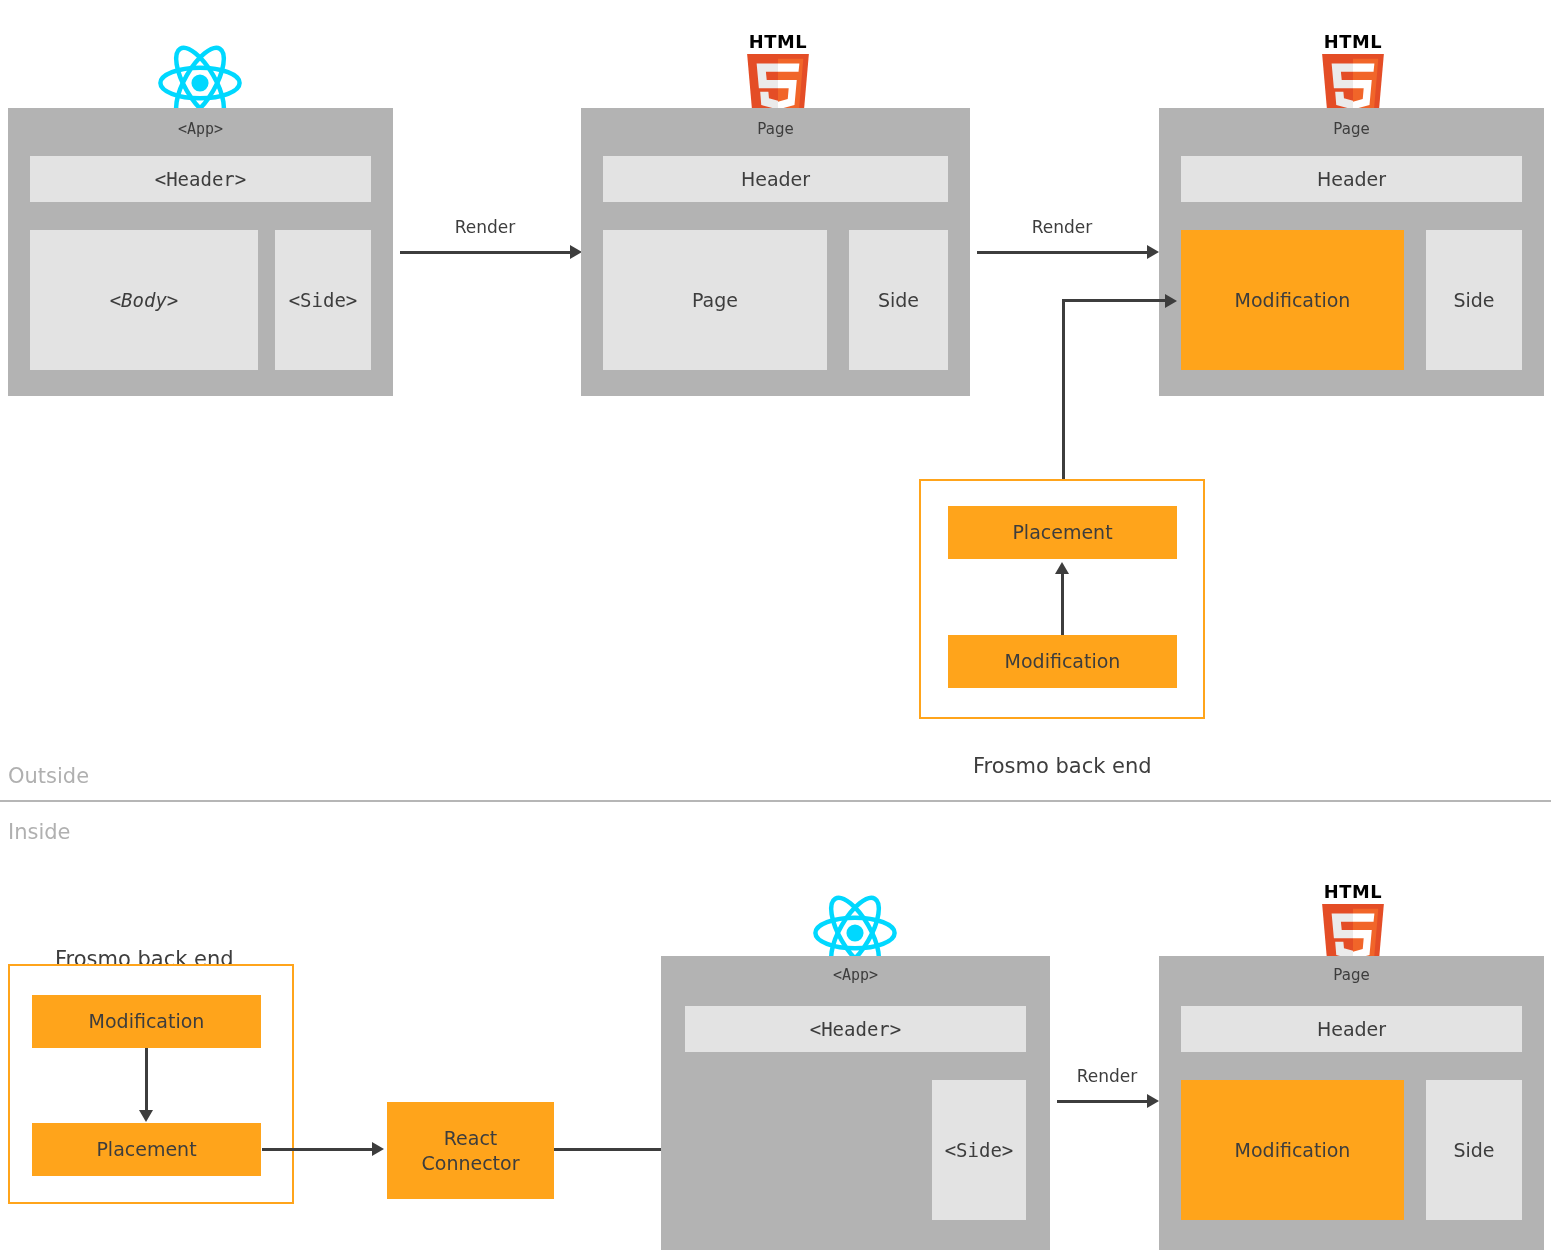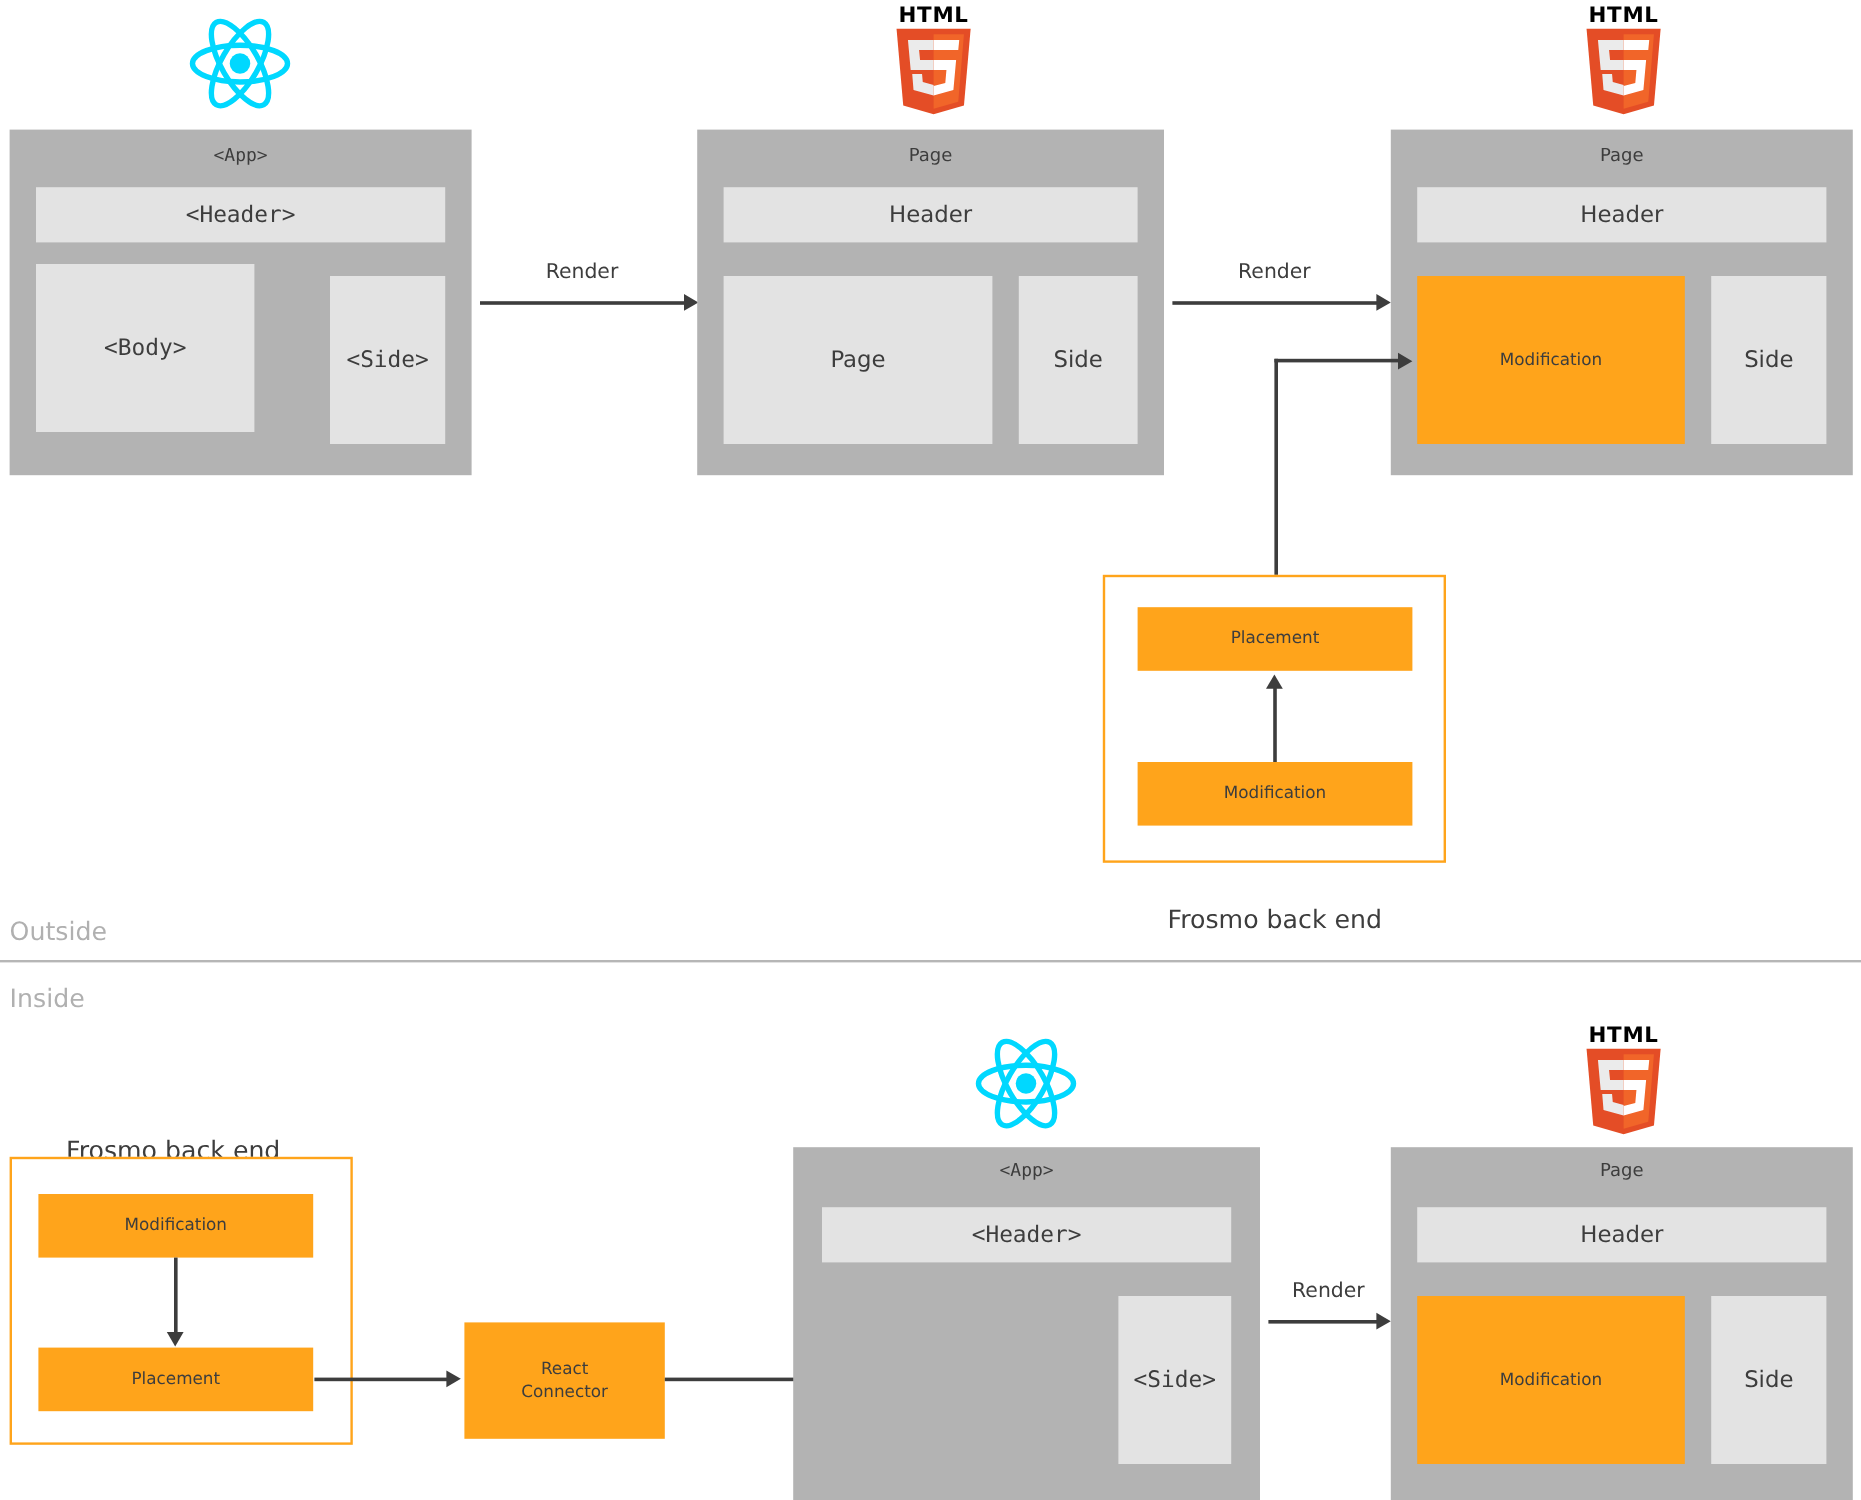--- a/index.html
+++ b/index.html
@@ -41,21 +41,21 @@
     color: #3d3d3d;
     box-sizing: border-box;
     text-align: center;
   }
   .orange-box {
     background: #ffa41b;
     position: absolute;
     display: flex;
     align-items: center;
     justify-content: center;
-    font-size: 14px;
+    font-size: 19px;
     color: #3d3d3d;
     box-sizing: border-box;
     text-align: center;
     line-height: 1.3;
   }
   .orange-frame {
     position: absolute;
     border: 2px solid #ffa41b;
     background: #ffffff;
     box-sizing: border-box;
@@ -113,42 +113,42 @@
     background: #b6b6b6;
   }
   .caption {
     position: absolute;
     font-size: 21px;
     color: #3d3d3d;
     white-space: nowrap;
     line-height: 1;
     margin-top: 20px;
   }
-  .logo { position: absolute; }
+  .logo { position: absolute; margin-top: 30px; }
 </style>
 </head>
 <body>
 
 <div class="logo" style="left:155px; top:8px; width:90px; height:90px;">
   <svg viewBox="0 0 100 100" width="90" height="90" aria-hidden="true">
     <g fill="none" stroke="#00d8ff" stroke-width="5">
       <ellipse cx="50" cy="50" rx="44" ry="17"></ellipse>
       <ellipse cx="50" cy="50" rx="44" ry="17" transform="rotate(60 50 50)"></ellipse>
       <ellipse cx="50" cy="50" rx="44" ry="17" transform="rotate(120 50 50)"></ellipse>
     </g>
     <circle cx="50" cy="50" r="9.5" fill="#00d8ff"></circle>
   </svg>
 </div>
 
 <div class="gray-container" style="left:8px; top:108px; width:385px; height:288px;">
   <div class="container-title" style="top:14px;">
     <span class="mono">&lt;App&gt;</span>
   </div>
   <div class="light-box mono" style="left:22px; top:48px; width:341px; height:46px;">&lt;Header&gt;</div>
-  <div class="light-box mono" style="left:22px; top:112px; width:182px; height:140px;">&lt;Body&gt;</div>
+  <div class="light-box mono" style="left:22px; top:122px; width:228px; height:140px;font-style:italic;">&lt;Body&gt;</div>
   <div class="light-box mono" style="left:267px; top:122px; width:96px; height:140px;">&lt;Side&gt;</div>
 </div>
 
 <div class="arrow-label" style="left:400px; top:217px; width:170px;">Render</div>
 <div class="arrow-line-h" style="left:400px; top:251px; width:172px;"></div>
 <div class="arrow-head-r" style="left:570px; top:245px;"></div>
 
 <div class="logo" style="left:740px; top:2px; width:76px; height:96px;">
   <svg viewBox="0 0 64 80" width="76" height="96" aria-hidden="true">
     <text x="32" y="13" text-anchor="middle" font-family="DejaVu Sans, sans-serif" font-size="15" font-weight="bold" fill="#000000" letter-spacing="0.5">HTML</text>

